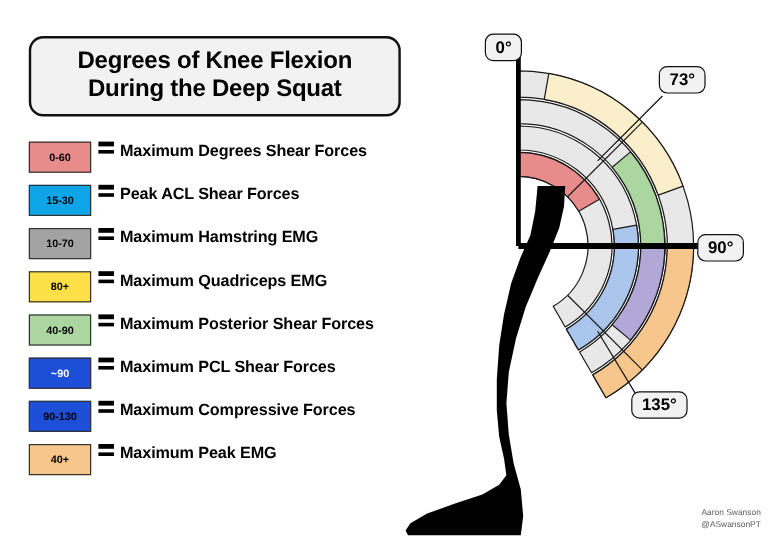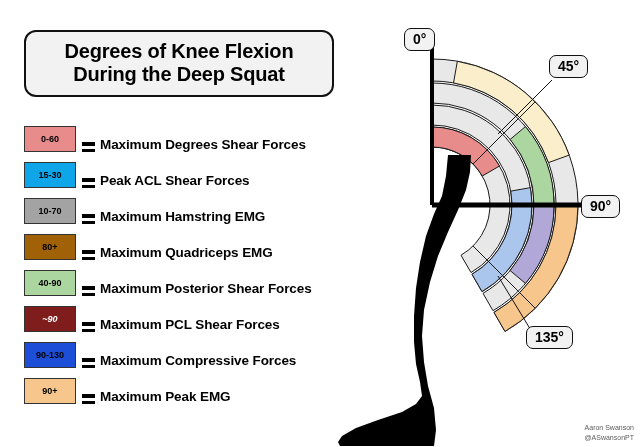--- a/index.html
+++ b/index.html
@@ -38,21 +38,21 @@
   }
 
   
   .legend{
     position:absolute;
     left:24px; top:118px;
     width:360px;
   }
   .legend-row{
     display:flex;
-    align-items:flex-end;
+    align-items:flex-start;
     height:34px;
     margin-bottom:2px;
   }
   .swatch{
     width:52px;height:26px;
     box-sizing:border-box;
     border:1.5px solid #333333;
     display:flex;
     align-items:center;
     justify-content:center;
@@ -155,62 +155,62 @@
         <div class="swatch" style="background: #a3a3a3;">
           <span style="color: rgb(0, 0, 0);">10-70</span>
         </div>
         <div class="eq">
           <i></i>
           <i></i>
         </div>
         <div class="legend-label">Maximum Hamstring EMG</div>
       </div>
       <div class="legend-row">
-        <div class="swatch" style="background: #a16207;">
+        <div class="swatch" style="background: #fde047;">
           <span style="color: rgb(0, 0, 0);">80+</span>
         </div>
         <div class="eq">
           <i></i>
           <i></i>
         </div>
         <div class="legend-label">Maximum Quadriceps EMG</div>
       </div>
       <div class="legend-row">
         <div class="swatch" style="background: rgb(171, 214, 159);">
           <span style="color: rgb(0, 0, 0);">40-90</span>
         </div>
         <div class="eq">
           <i></i>
           <i></i>
         </div>
         <div class="legend-label">Maximum Posterior Shear Forces</div>
       </div>
       <div class="legend-row">
-        <div class="swatch dark" style="background: #7f1d1d; font-style: italic;">
+        <div class="swatch dark" style="background: #1d4ed8;">
           <span style="color: rgb(255, 255, 255);">~90</span>
         </div>
         <div class="eq">
           <i></i>
           <i></i>
         </div>
         <div class="legend-label">Maximum PCL Shear Forces</div>
       </div>
       <div class="legend-row">
         <div class="swatch" style="background: #1d4ed8;">
           <span style="color: rgb(0, 0, 0);">90-130</span>
         </div>
         <div class="eq">
           <i></i>
           <i></i>
         </div>
         <div class="legend-label">Maximum Compressive Forces</div>
       </div>
       <div class="legend-row">
         <div class="swatch" style="background: rgb(247, 198, 140);">
-          <span style="color: rgb(0, 0, 0);">90+</span>
+          <span style="color: rgb(0, 0, 0);">40+</span>
         </div>
         <div class="eq">
           <i></i>
           <i></i>
         </div>
         <div class="legend-label">Maximum Peak EMG</div>
       </div>
     </div>
 
   <div class="diagram">
@@ -272,21 +272,21 @@
 
       <line id="axis-90" x1="102" y1="205" x2="256" y2="205" stroke="#000000" stroke-width="5"></line>
 
       <line id="leader-45" x1="168" y1="134" x2="222" y2="80" stroke="#111111" stroke-width="1"></line>
 
       <line id="leader-135" x1="168" y1="276" x2="202" y2="332" stroke="#111111" stroke-width="1"></line>
     </svg>
   </div>
 
   <div class="angle-box" id="angle-0">0°</div>
-  <div class="angle-box" id="angle-45">45°</div>
+  <div class="angle-box" id="angle-45">73°</div>
   <div class="angle-box" id="angle-90">90°</div>
   <div class="angle-box" id="angle-135">135°</div>
 
   <div class="attribution">
     <span>Aaron Swanson</span>
     <span>@ASwansonPT</span>
   </div>
 
 </div>
 

